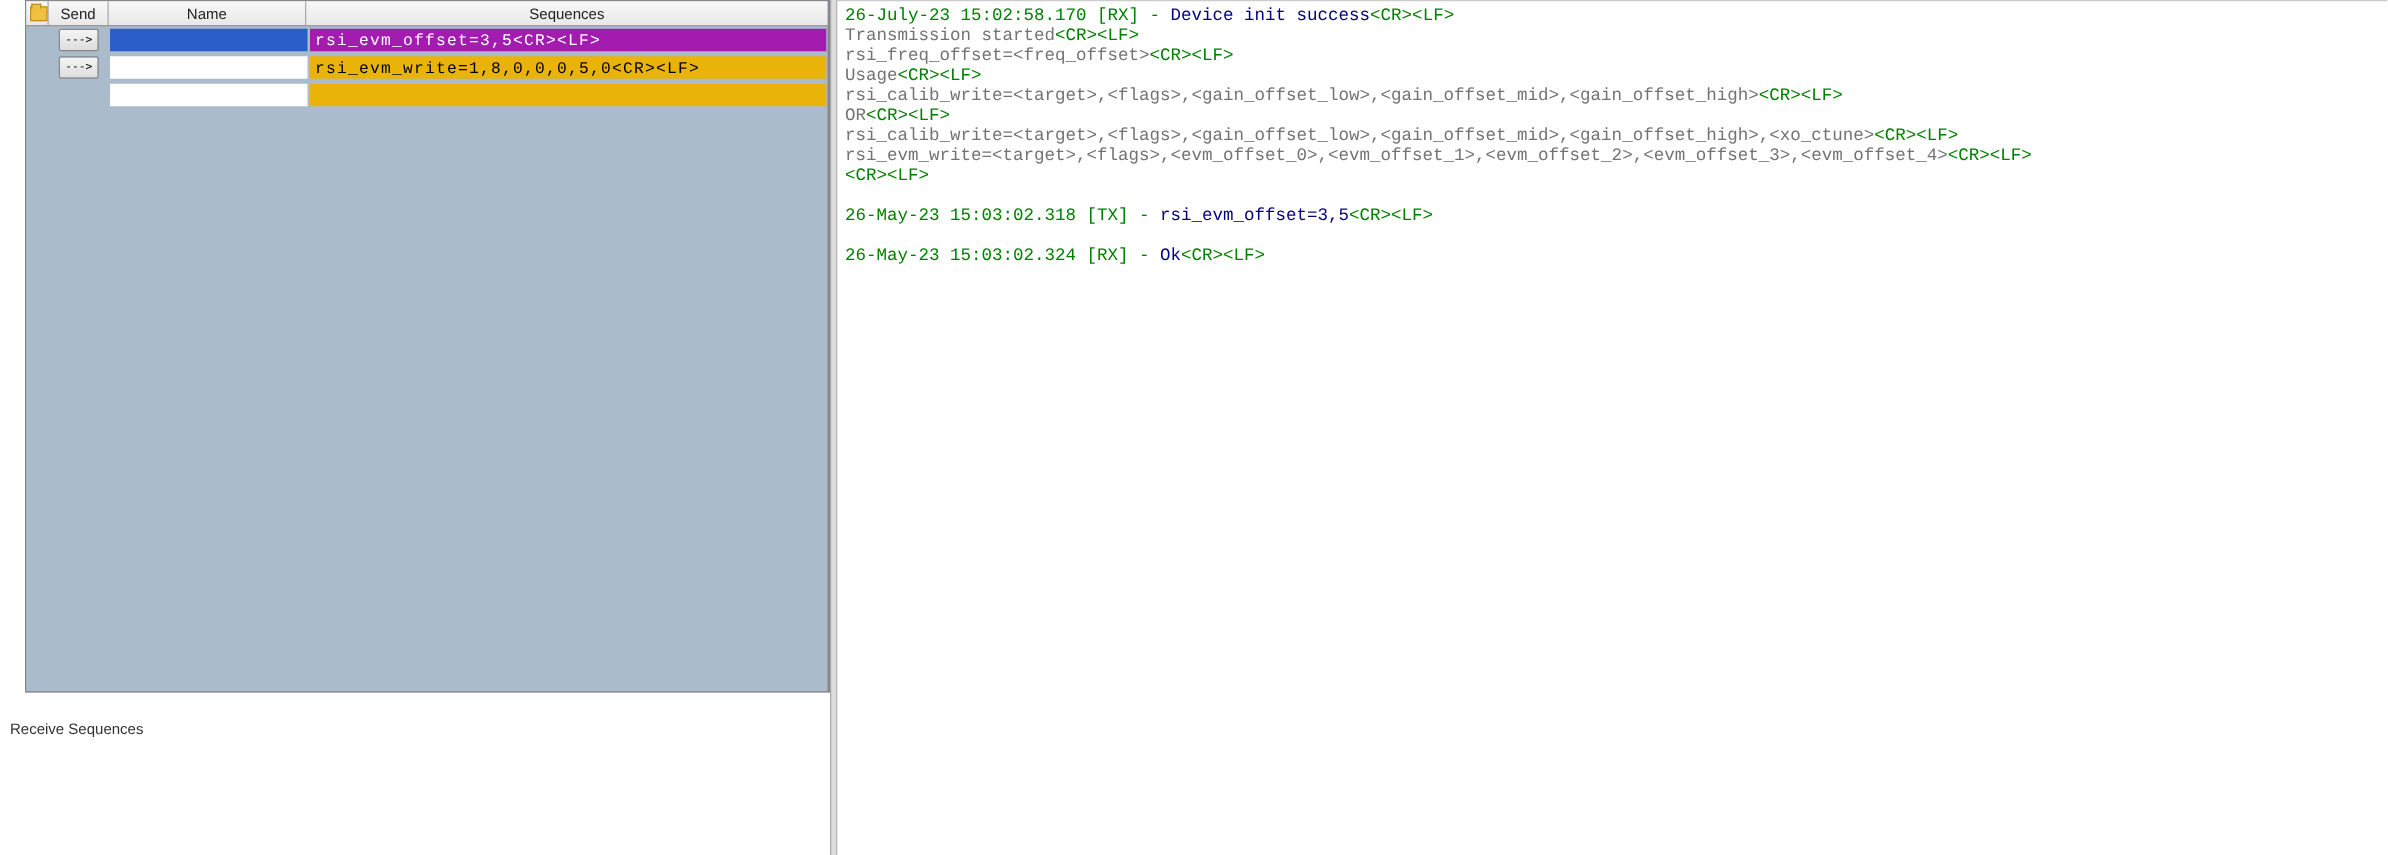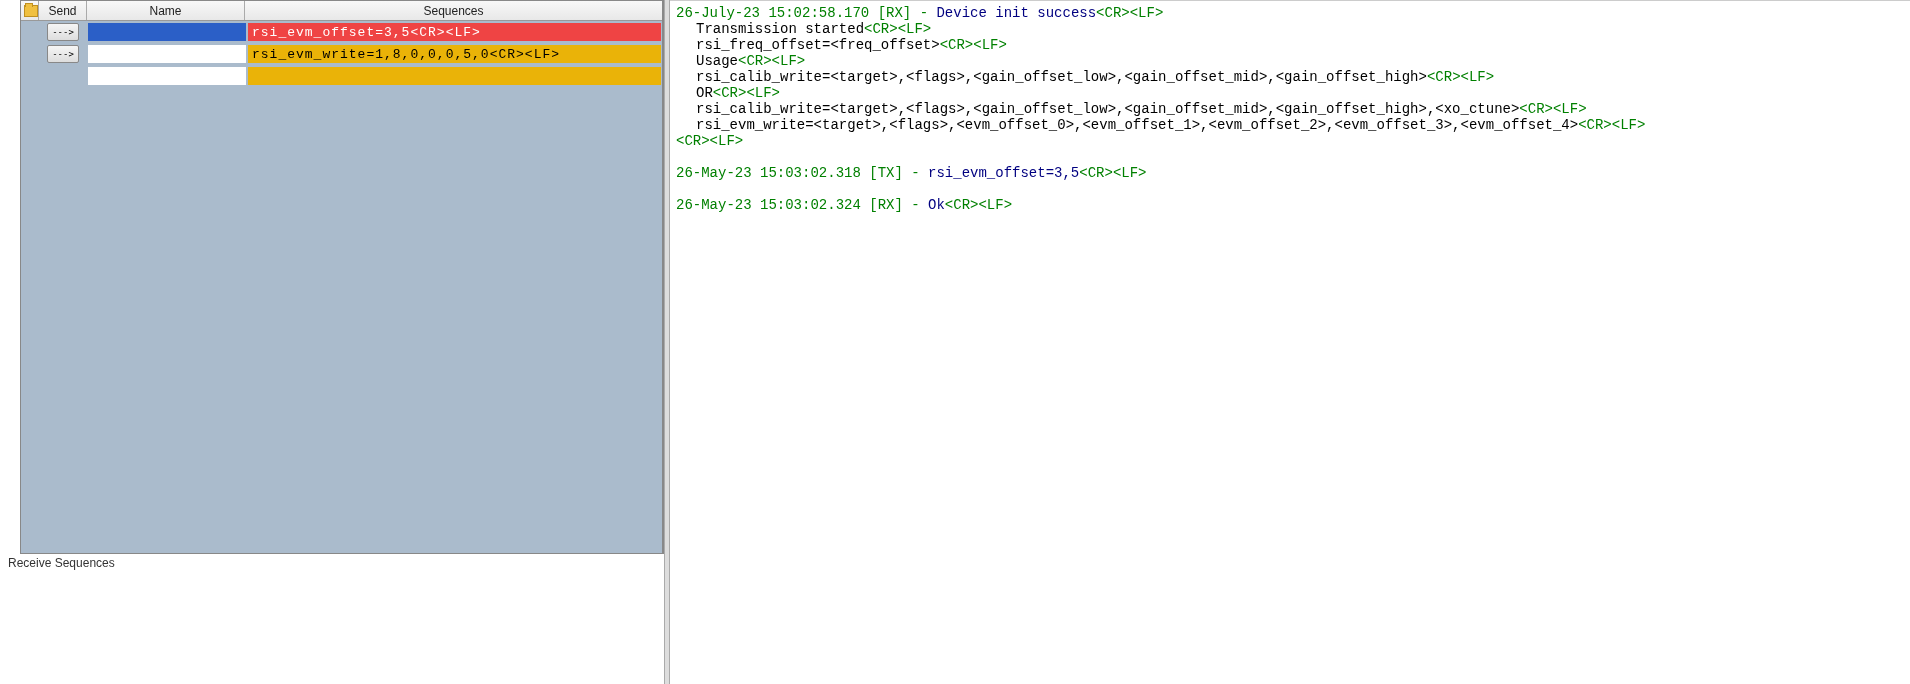--- a/index.html
+++ b/index.html
@@ -39,21 +39,21 @@
     .col-icon { width: 18px; }
     .col-send { width: 48px; }
     .col-name { width: 158px; }
     .col-seq { flex: 1; border-right: none; }
     .table-body { flex: 1; overflow: auto; }
     .row {
       display: flex;
       height: 22px;
       align-items: center;
     }
-    .row.selected .cell-seq { background: #ef4444; color: #fff; }
+    .row.selected .cell-seq { background: #a21caf; color: #fff; }
     .row.selected .cell-name { background: #2b5fc7; }
     .cell-icon { width: 18px; }
     .cell-send {
       width: 48px;
       display: flex;
       justify-content: center;
       align-items: center;
       padding: 1px;
     }
     .send-btn {
@@ -123,26 +123,26 @@
       padding: 4px 6px;
       font-family: Consolas, "Courier New", monospace;
       font-size: 14px;
       line-height: 16px;
       border-top: 1px solid #ccc;
       overflow: auto;
       white-space: nowrap;
     }
     .log-line { white-space: pre; }
     .c-green { color: #008000; }
-    .c-maroon { color: #000000; margin-left: 20px; }
+    .c-maroon { color: #737373; }
     .c-navy { color: #000080; }
     .bottom-label {
       position: absolute;
       left: 8px;
-      top: 556px;
+      top: 576px;
       font-size: 12px;
       color: #333;
     }
     .left-wrap {
       display: flex;
       flex-direction: column;
       position: relative;
     }
   </style>
 </head>

